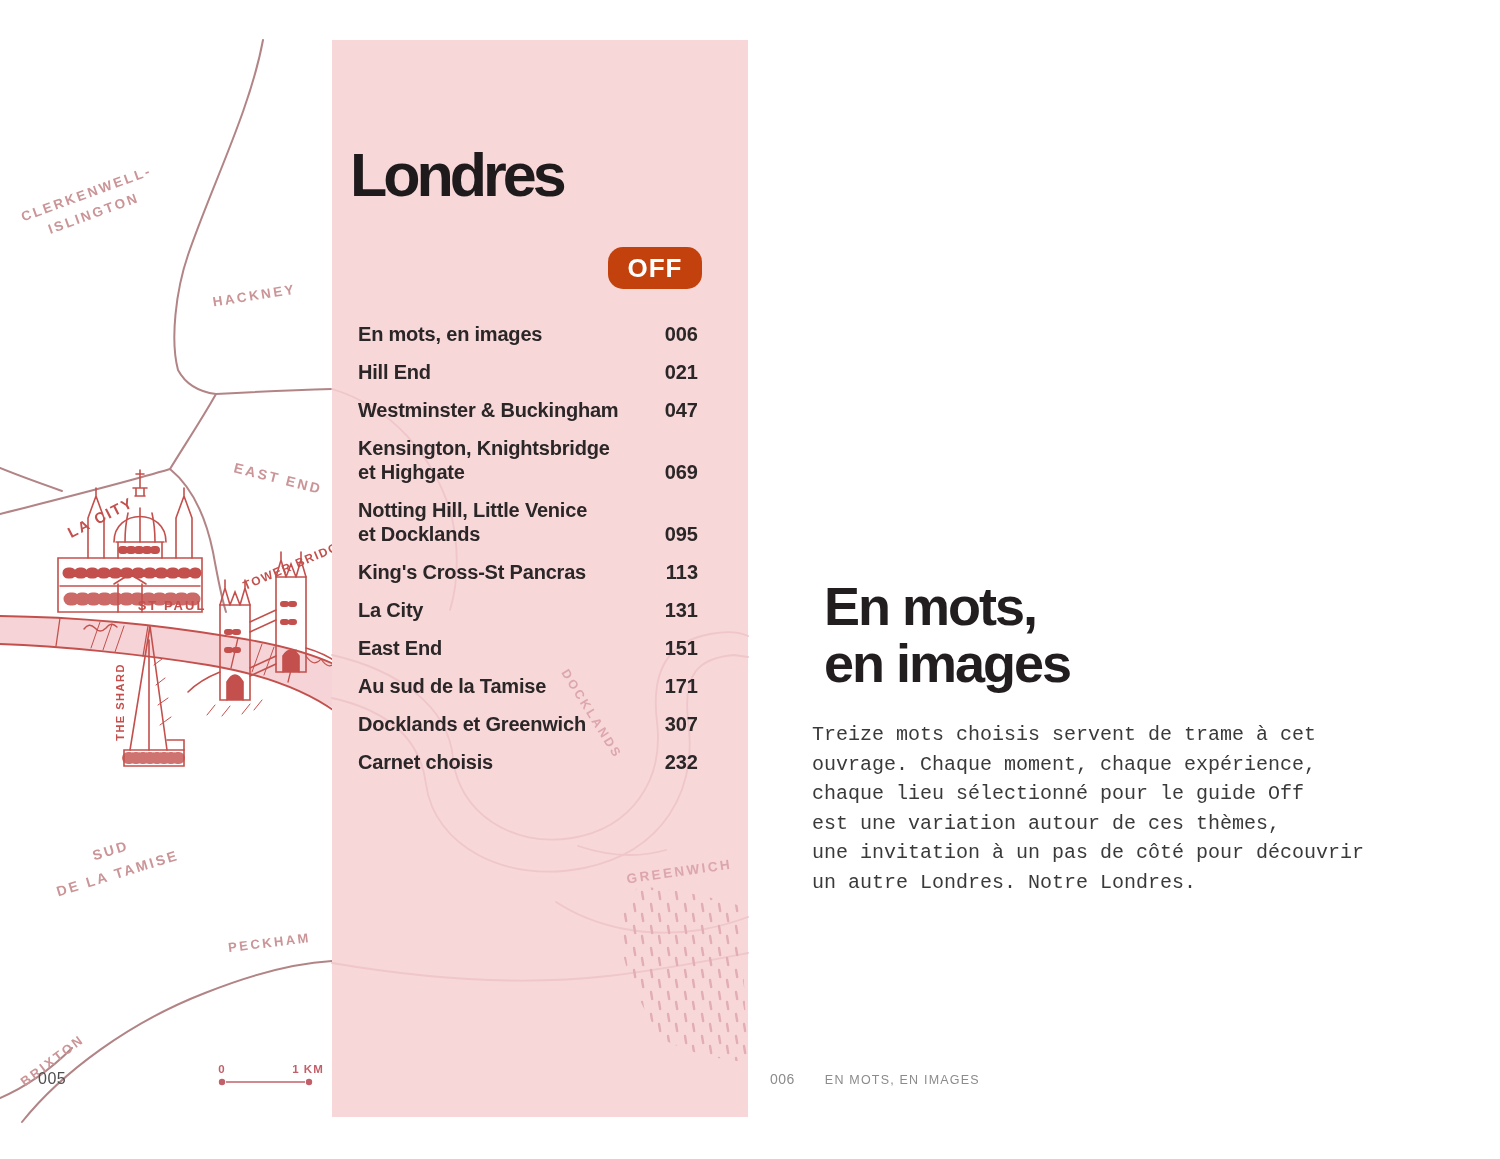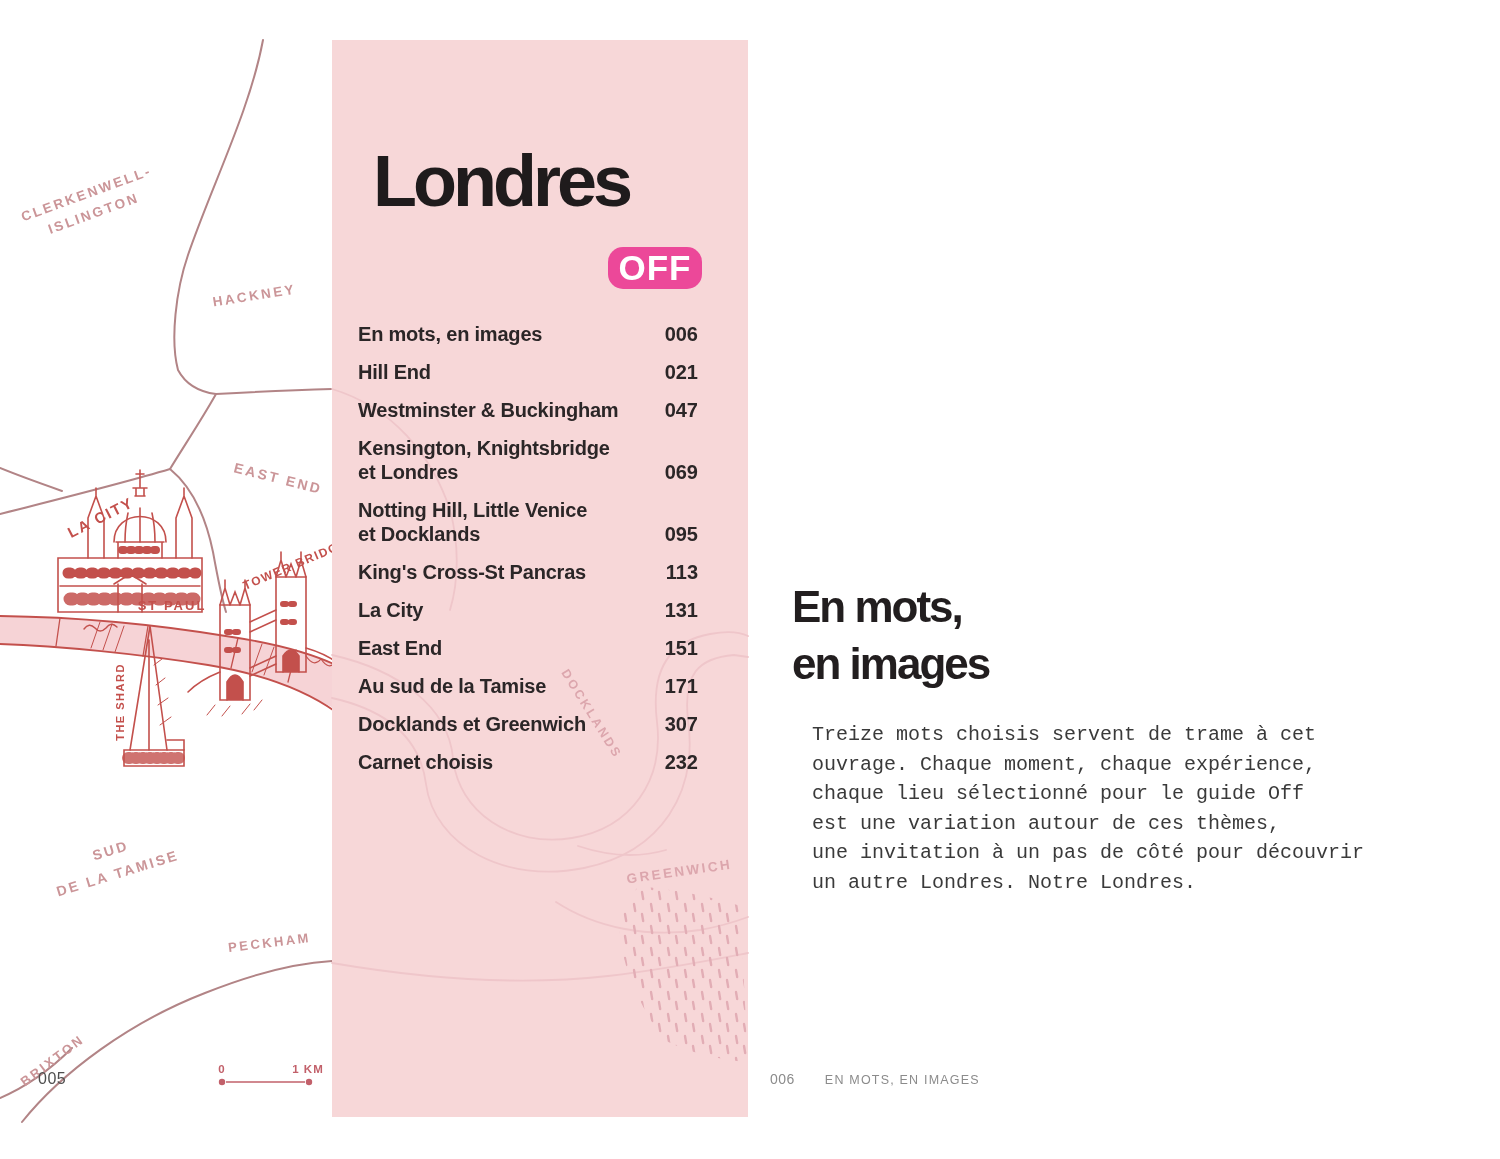--- a/index.html
+++ b/index.html
@@ -3,34 +3,34 @@
 <meta charset="utf-8">
 <style>
   html,body{margin:0;padding:0;background:#ffffff;}
   body{width:1500px;height:1159px;position:relative;overflow:hidden;
        font-family:"Liberation Sans",sans-serif;}
   .abs{position:absolute;}
   svg text{font-family:"Liberation Sans",sans-serif;}
 
   
   #panel-content{left:332px;top:40px;width:416px;height:1077px;}
-  #book-title{left:18px;top:105px;font-size:72px;font-weight:bold;
-      letter-spacing:-4px;color:#1f1b1c;line-height:1;margin-left:23px;}
-  #off-badge{left:276px;top:207px;width:94px;height:42px;background:#ec4899;
-      border-radius:15px;color:#ffffff;font-weight:bold;font-size:35px;
+  #book-title{left:18px;top:105px;font-size:61px;font-weight:bold;
+      letter-spacing:-4px;color:#1f1b1c;line-height:1;}
+  #off-badge{left:276px;top:207px;width:94px;height:42px;background:#c2410c;
+      border-radius:15px;color:#ffffff;font-weight:bold;font-size:26px;
       letter-spacing:1px;display:flex;align-items:center;justify-content:center;}
   #toc{left:26px;top:282px;right:50px;}
   .toc-row{display:flex;justify-content:space-between;align-items:flex-end;
       margin-bottom:14px;}
   .toc-label{font-size:20px;font-weight:bold;letter-spacing:-0.2px;
       color:#2b2627;line-height:24px;white-space:pre;}
   .toc-page{font-size:20px;font-weight:bold;color:#2b2627;line-height:24px;}
 
   
-  #chapter-heading{left:792px;top:578px;font-size:44px;font-weight:bold;
+  #chapter-heading{left:824px;top:578px;font-size:54px;font-weight:bold;
       letter-spacing:-2px;color:#221e1f;line-height:57px;white-space:pre;}
   #chapter-body{left:812px;top:720px;width:520px;
       font-family:Liberation Mono, monospace;font-size:20px;line-height:29.5px;
       color:#3a3a3a;white-space:pre;}
   #footer-right{left:770px;top:1071px;display:flex;align-items:baseline;gap:30px;
       color:#8b8b8b;}
   #footer-right .pagenum{font-size:14px;letter-spacing:0.5px;}
   #footer-right .chlabel{font-size:12.5px;letter-spacing:1.2px;}
   #page-number-left{left:38px;top:1070px;font-size:16px;color:#4f4f4f;
       letter-spacing:0.5px;}
@@ -186,21 +186,21 @@
     <span class="toc-page">021</span>
   </div>
 
   <div class="toc-row">
     <span class="toc-label">Westminster &amp; Buckingham</span>
     <span class="toc-page">047</span>
   </div>
 
   <div class="toc-row">
     <span class="toc-label">Kensington, Knightsbridge
-et Londres</span>
+et Highgate</span>
     <span class="toc-page">069</span>
   </div>
 
   <div class="toc-row">
     <span class="toc-label">Notting Hill, Little Venice
 et Docklands</span>
     <span class="toc-page">095</span>
   </div>
 
   <div class="toc-row">

